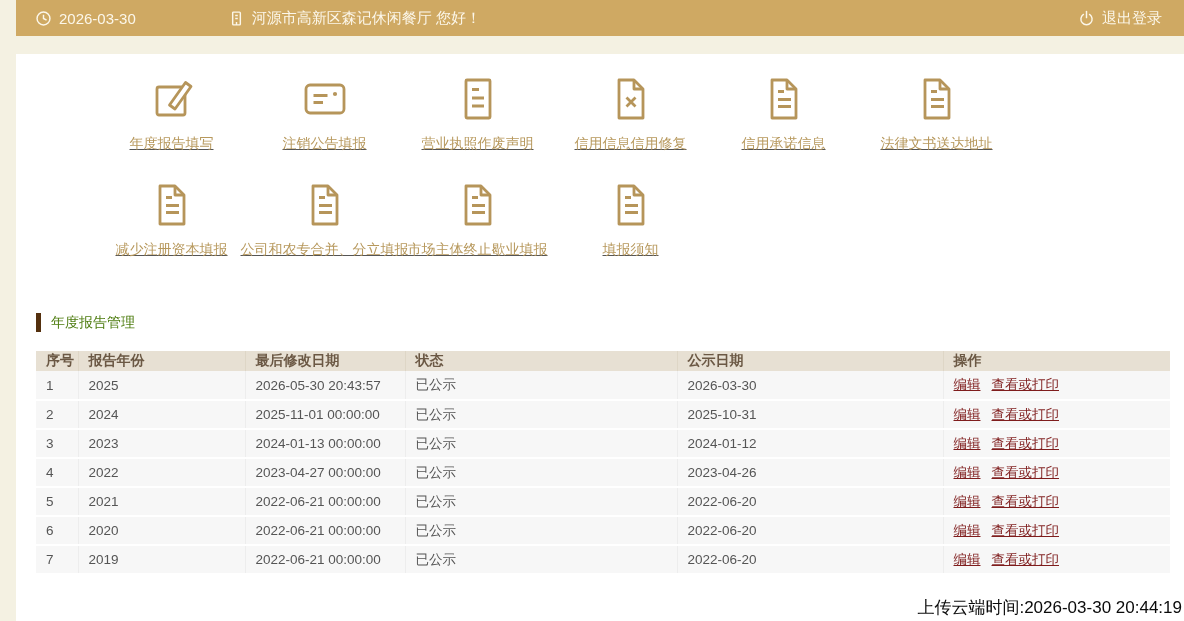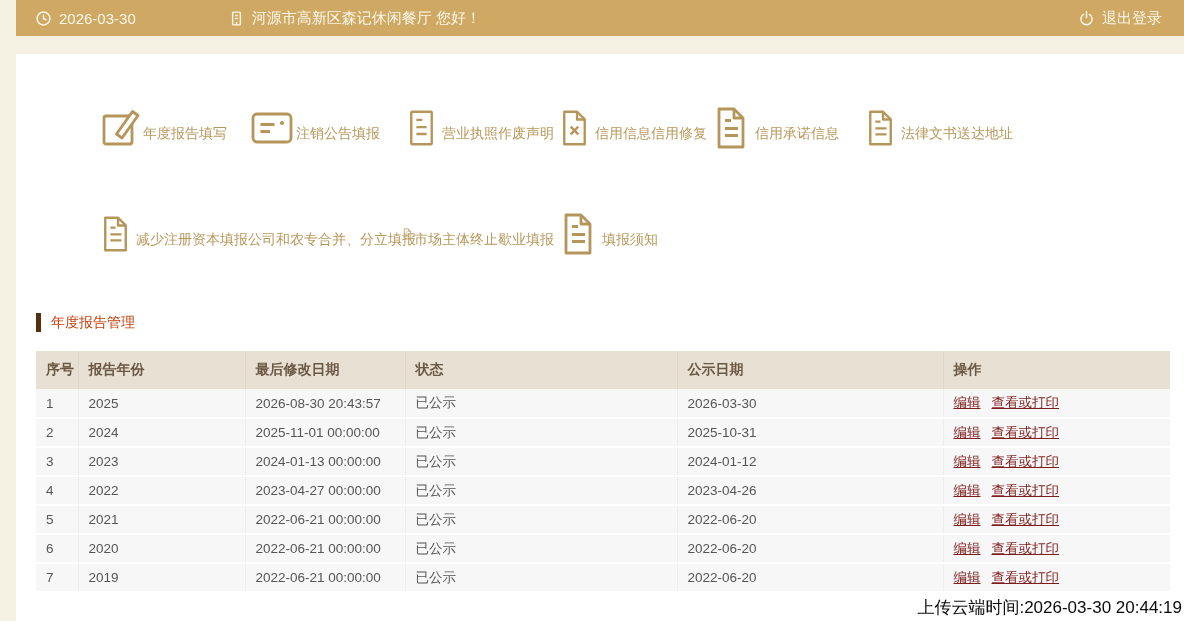--- a/index.html
+++ b/index.html
@@ -27,44 +27,45 @@
     background:#ffffff;
   }
   
   .nav-grid {
     margin:21px 0 0 79px;
     display:grid;
     grid-template-columns:repeat(6,153px);
     grid-auto-rows:106px;
   }
   .nav-item {
-    display:flex; flex-direction:row; align-items:center;
+    display:flex; flex-direction:column; align-items:center;
     cursor:pointer;
+    text-decoration:underline;
   }
   .nav-icon { width:48px; height:48px; display:block; }
   .nav-label {
     margin-top:12px; font-size:14px; color:#b7985c; white-space:nowrap;
   }
   
   .section-head {
     margin:26px 0 0 20px;
     display:flex; align-items:center; gap:10px;
   }
   .section-bar { width:5px; height:19px; background:#54300e; }
-  .section-title { font-size:14px; color:#c2410c; }
+  .section-title { font-size:14px; color:#4d7c0f; }
   
   .report-table {
     margin:19px 14px 0 20px;
     width:calc(100% - 34px);
     border-collapse:collapse; table-layout:fixed;
     font-size:13.5px;
   }
   .report-table th {
     background:#e7e0d3; color:#6b5844; font-weight:bold;
-    text-align:left; height:38px; padding-left:10px;
+    text-align:left; height:20px; padding-left:10px;
     border-right:1px solid #ded6c6; font-size:14px;
   }
   .report-table th:last-child { border-right:none; }
   .report-table td {
     background:#f7f7f7; color:#555; height:29px; padding-left:10px;
     border-bottom:2px solid #ffffff; border-right:1px solid #ededed;
   }
   .report-table td:last-child { border-right:none; }
   .col-no{width:42px;} .col-year{width:167px;} .col-mod{width:160px;}
   .col-status{width:272px;} .col-pub{width:266px;}
@@ -233,21 +234,21 @@
         <th>最后修改日期</th>
         <th>状态</th>
         <th>公示日期</th>
         <th>操作</th>
       </tr>
     </thead>
     <tbody id="report-tbody">
         <tr>
           <td>1</td>
           <td>2025</td>
-          <td>2026-08-30 20:43:57</td>
+          <td>2026-05-30 20:43:57</td>
           <td>已公示</td>
           <td>2026-03-30</td>
           <td><a class="op-link">编辑</a><a class="op-link">查看或打印</a></td>
         </tr>
         <tr>
           <td>2</td>
           <td>2024</td>
           <td>2025-11-01 00:00:00</td>
           <td>已公示</td>
           <td>2025-10-31</td>

